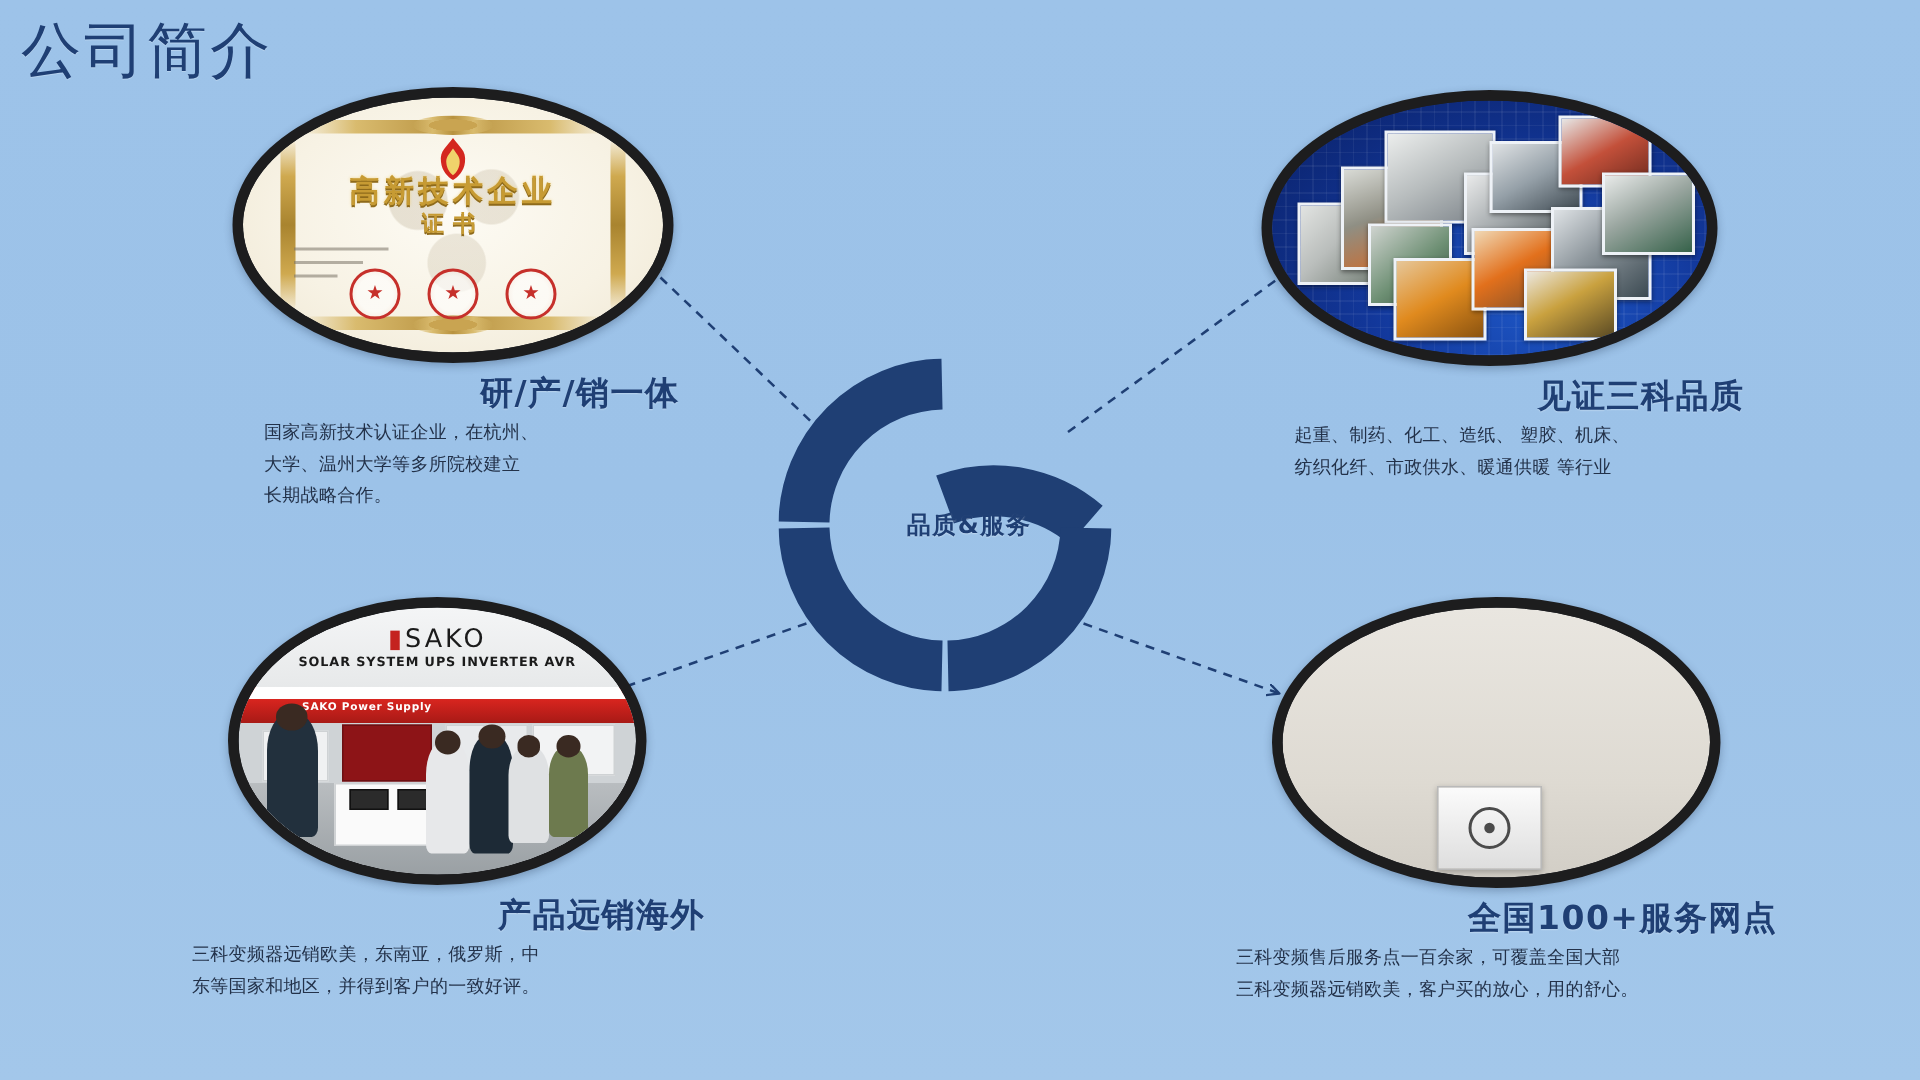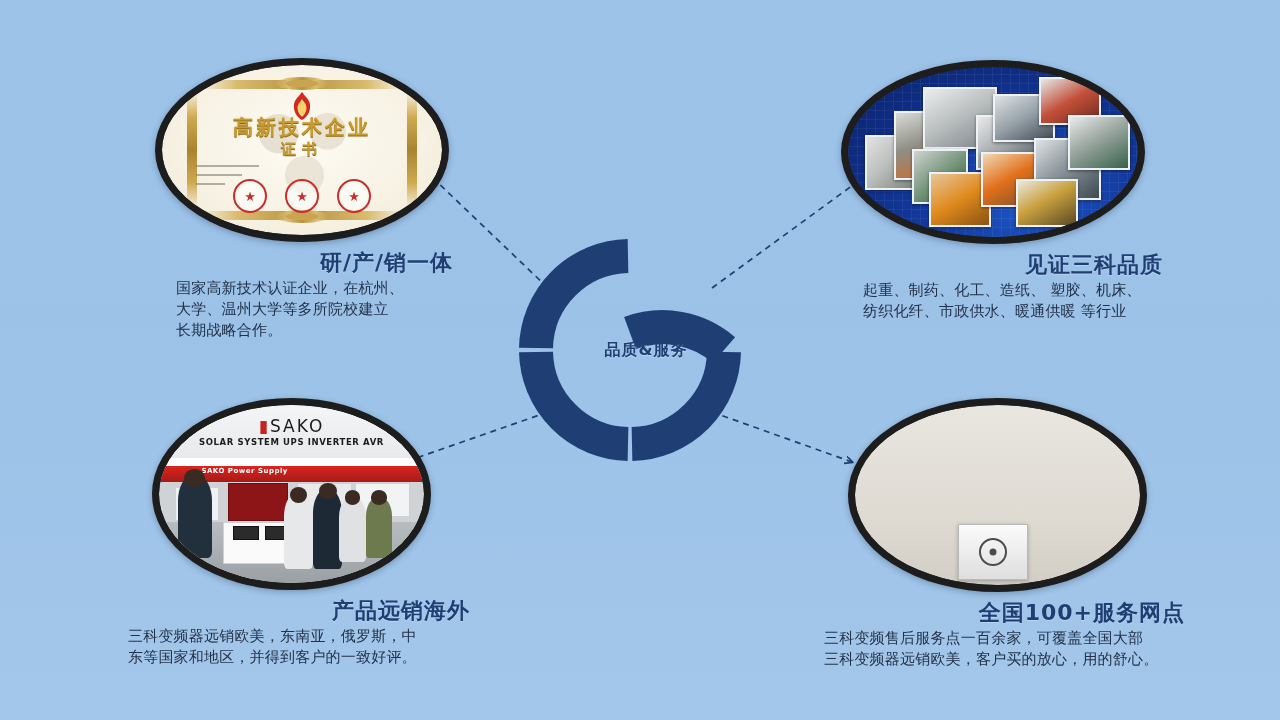--- a/index.html
+++ b/index.html
@@ -47,21 +47,21 @@
     background:#20232a;
   }
   .ell-inner{position:absolute;inset:0;overflow:hidden;border-radius:50%;}
 
   .node-title{
     text-align:right;font-weight:700;color:#1f3f74;
     font-size:22px;line-height:30px;margin-top:6px;letter-spacing:1px;
     text-shadow:0 1px 1px rgba(255,255,255,.30);
   }
   .node-body{
-    color:#23324a;font-size:15px;line-height:21px;
+    color:#23324a;font-size:12px;line-height:21px;
     letter-spacing:.2px;
   }
   .node-body div{white-space:nowrap;}
 
   
   #node-tl{left:143px;top:58px;width:310px;}
   #node-tl .ellipse{width:280px;height:170px;margin:0 auto 0 12px;}
   #node-tl .node-body{margin-left:33px;}
 
   #node-tr{left:833px;top:60px;width:330px;}
@@ -181,20 +181,21 @@
   .device .fan{position:absolute;left:50%;top:50%;transform:translate(-50%,-50%);
     width:24px;height:24px;border-radius:50%;border:2px solid #4b4b4b;}
   .device .fan::after{content:"";position:absolute;left:50%;top:50%;
     transform:translate(-50%,-50%);width:7px;height:7px;border-radius:50%;background:#4b4b4b;}
 </style>
 </head>
 <body>
 
 <div class="slide">
 
+  <div class="page-title">公司简介</div>
 
   <svg class="connectors" viewBox="0 0 1280 720" xmlns="http://www.w3.org/2000/svg">
     <defs>
       <marker id="ah" markerWidth="10" markerHeight="10" refX="7" refY="4" orient="auto" markerUnits="userSpaceOnUse">
         <path d="M0,0 L8,4 L0,8" fill="none" stroke="#1f3f74" stroke-width="1.6" stroke-linecap="round" stroke-linejoin="round"></path>
       </marker>
     </defs>
     <g stroke="#1f3f74" stroke-width="1.7" fill="none" stroke-dasharray="6 5" marker-end="url(#ah)">
       <path d="M548,288 L433,178"></path>
       <path d="M712,288 L864,177"></path>

